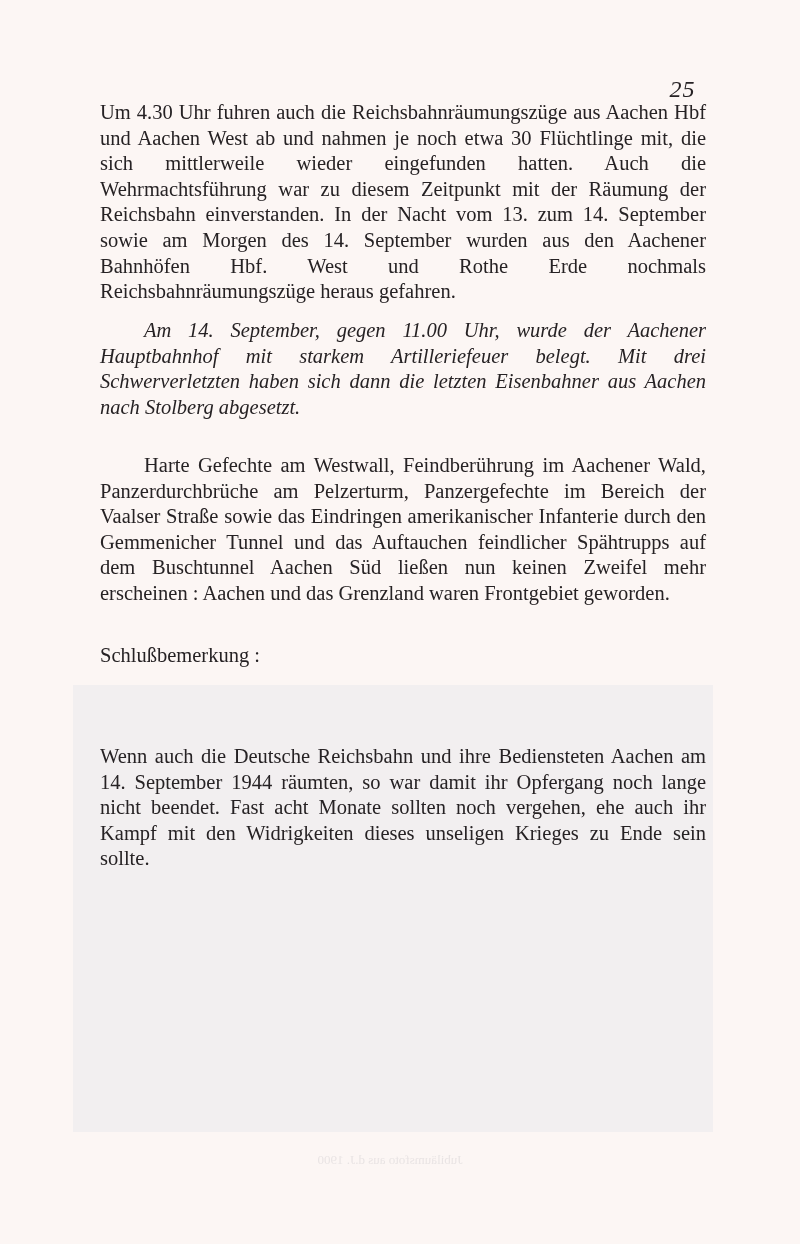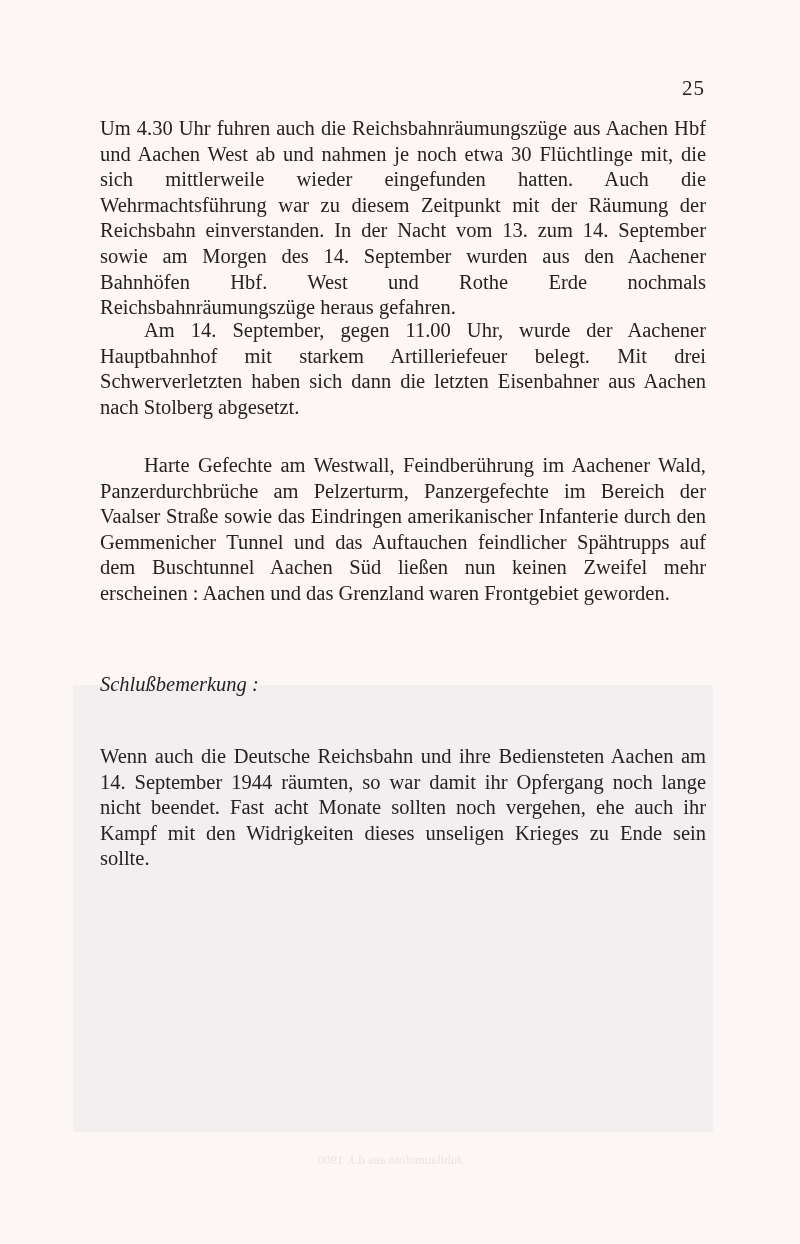--- a/index.html
+++ b/index.html
@@ -31,45 +31,45 @@
       text-align: center;
       font-size: 13px;
       color: #e9e4e4;
       transform: scaleX(-1);
     }
     .page-number {
       position: absolute;
       left: 660px;
       top: 76px;
       width: 45px;
-      text-align: right;
-      font-size: 21px;
+      text-align: center;
+      font-size: 24px;
       letter-spacing: 1px;
+      font-style: italic;
     }
     .text-block {
       position: absolute;
       left: 100px;
       width: 606px;
       font-size: 20.5px;
       line-height: 25.6px;
       text-align: justify;
     }
     .text-block p {
       margin: 0;
     }
-    .para-1 { top: 116px; }
-    .para-2 { top: 318px; }
+    .para-1 { top: 100px; }
+    .para-2 { top: 318px; font-style: italic; }
     .para-3 { top: 453px; }
     .closing-heading {
       position: absolute;
       left: 100px;
-      top: 672px;
+      top: 643px;
       font-size: 20.5px;
       line-height: 25.6px;
-      font-style: italic;
     }
     .closing-body { top: 744px; }
     .indent { text-indent: 44px; }
   </style>
 </head>
 <body>
 
 <div class="bleed-box"></div>
 <div class="bleed-caption">Jubiläumsfoto aus d.J. 1900</div>
 

